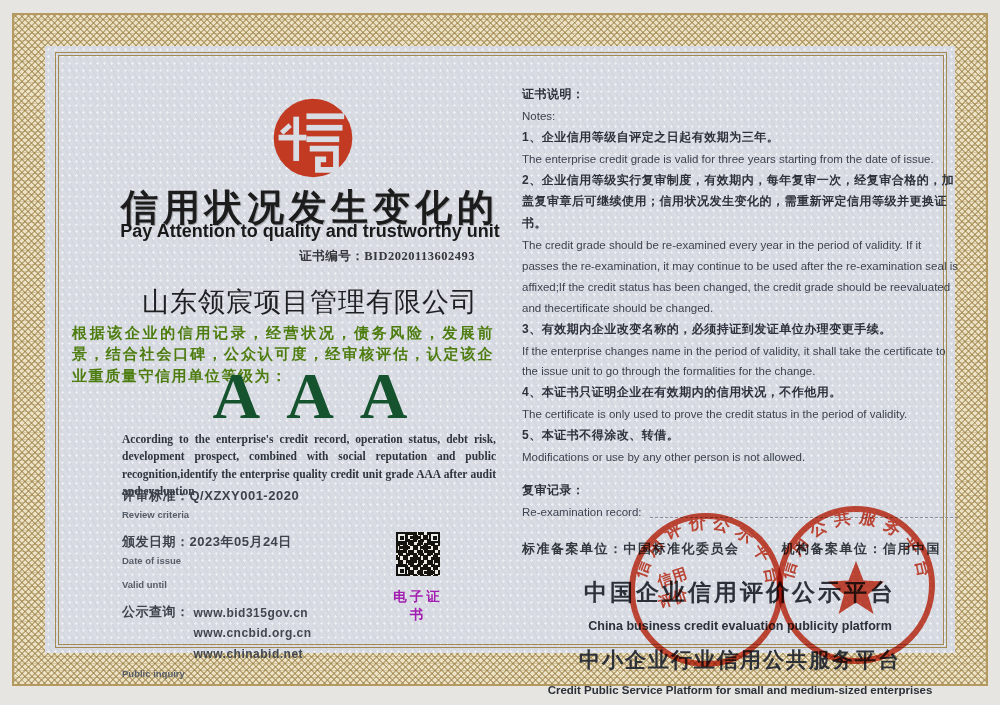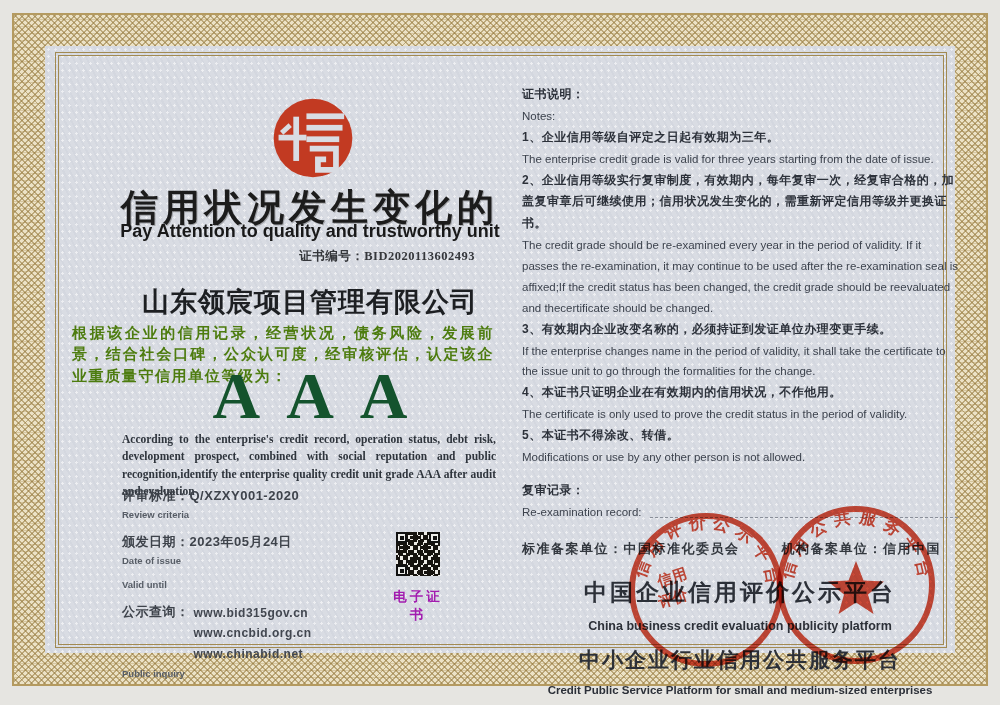--- a/index.html
+++ b/index.html
@@ -29,21 +29,21 @@
   .logo{position:absolute;left:272px;top:97px;width:82px;height:82px;}
   .title-zh{position:absolute;left:80px;top:183px;width:460px;text-align:center;
     font-size:37px;font-weight:900;color:#1c1c1c;letter-spacing:5px;
     text-shadow:1px 1px 0 rgba(60,60,60,.35);}
   .title-en{position:absolute;left:80px;top:221px;width:460px;text-align:center;
     font-size:18px;font-weight:800;color:#191919;}
   .cert-no{position:absolute;left:80px;top:248px;width:395px;text-align:right;
     font-size:12.5px;font-weight:700;color:#35373b;letter-spacing:.5px;
     font-family:"Liberation Serif", serif;}
   .company{position:absolute;left:80px;top:284px;width:460px;text-align:center;
-    font-size:27px;font-weight:700;color:#1d1f22;letter-spacing:1px;}
+    font-size:27px;font-weight:400;color:#1d1f22;letter-spacing:1px;}
   .stmt-zh{position:absolute;left:72px;top:322px;width:422px;
     font-size:15px;font-weight:700;color:#4d7c0f;line-height:1.42;
     letter-spacing:1.6px;text-align:justify;}
   .grade{position:absolute;left:80px;top:358px;width:460px;text-align:center;
     font-family:"Liberation Serif", serif;font-size:66px;font-weight:700;
     color:#14532d;letter-spacing:26px;text-indent:26px;}
   .stmt-en{position:absolute;left:122px;top:431px;width:374px;
     font-family:"Liberation Serif", serif;font-size:11.5px;font-weight:700;
     color:#2e343c;line-height:1.5;text-align:justify;}
   .meta{position:absolute;left:122px;top:487px;width:300px;}

